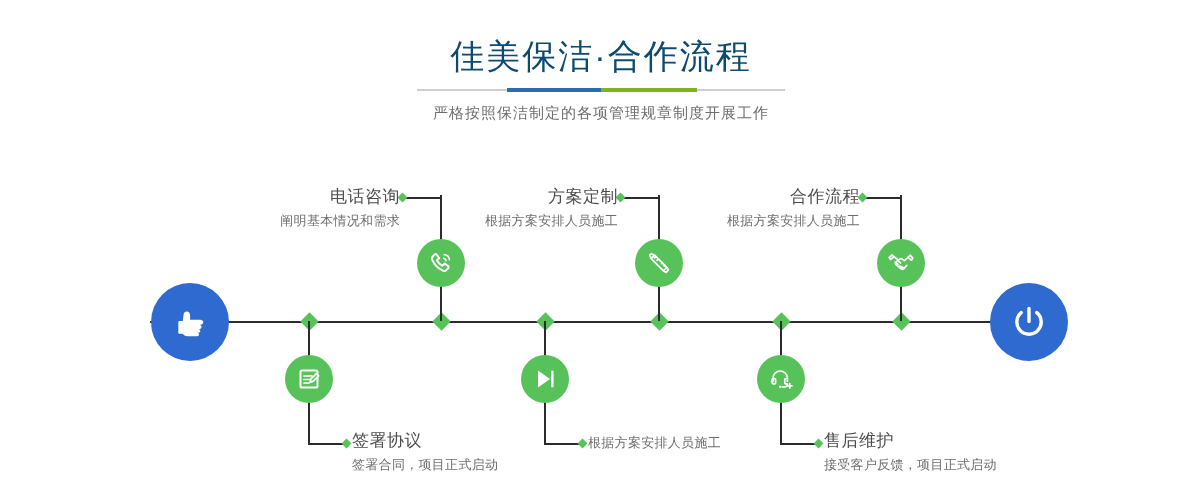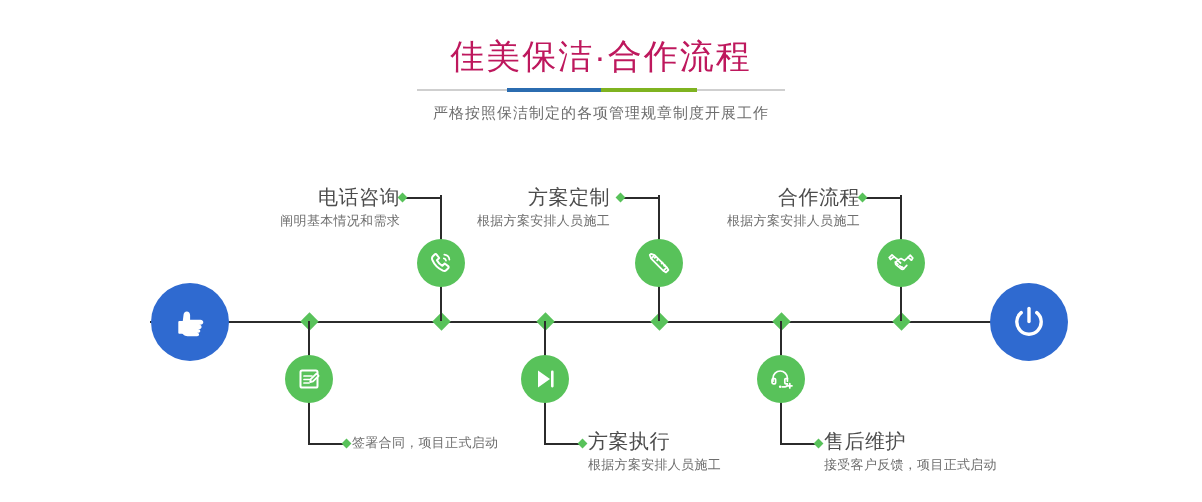--- a/index.html
+++ b/index.html
@@ -18,21 +18,21 @@
   
   .header {
     position: absolute;
     left: 0; top: 34px;
     width: 1202px;
     text-align: center;
   }
   .page-title {
     font-size: 34px;
     font-weight: normal;
-    color: #be185d;
+    color: #0c4a6e;
     letter-spacing: 2px;
     line-height: 44px;
     white-space: nowrap;
   }
   .divider {
     position: relative;
     width: 368px;
     height: 2px;
     margin: 11px auto 0 auto;
     background: #cfcfcf;
@@ -113,21 +113,21 @@
     width: 48px; height: 48px;
     border-radius: 50%;
     background: #58c25a;
     display: flex;
     align-items: center;
     justify-content: center;
   }
 
   .label-block { position: absolute; white-space: nowrap; }
   .label-block .step-title {
-    font-size: 20px;
+    font-size: 17px;
     color: #4c4c4c;
     line-height: 22px;
     letter-spacing: .5px;
   }
   .label-block .step-desc {
     font-size: 13px;
     color: #6e6e6e;
     line-height: 20px;
     margin-top: 3px;
     letter-spacing: .3px;
@@ -207,20 +207,21 @@
         <svg width="28" height="28" viewBox="0 0 28 28">
           <rect x="5.5" y="5.5" width="17" height="17" rx="1.6" fill="none" stroke="#ffffff" stroke-width="2"></rect>
           <line x1="9" y1="11" x2="17" y2="11" stroke="#ffffff" stroke-width="1.7" stroke-linecap="round"></line>
           <line x1="9" y1="14.5" x2="17" y2="14.5" stroke="#ffffff" stroke-width="1.7" stroke-linecap="round"></line>
           <line x1="9" y1="18" x2="14" y2="18" stroke="#ffffff" stroke-width="1.7" stroke-linecap="round"></line>
           <path fill="#58c25a" stroke="#ffffff" stroke-width="1.8" stroke-linejoin="round" d="M15.8 14.2 L21.4 8.6 L23.6 10.8 L18.0 16.4 L15.2 17.0 z"></path>
         </svg>
       </span>
     </div>
     <div class="label-block align-left" style="left:352px; top:430px; width:250px;">
+      <div class="step-title">签署协议</div>
       <div class="step-desc">签署合同，项目正式启动</div>
     </div>
   </div>
 
   <div class="node">
     <div class="diamond" style="left:653px;"></div>
     <div class="vline" style="left:658px; top:195px; height:126px;"></div>
     <div class="hline" style="left:622px; top:197px; width:37px;"></div>
     <div class="tip" style="left:617px; top:194px;"></div>
     <div class="circle-icon" style="left:635px; top:239px;">
@@ -231,41 +232,40 @@
             <path d="M6.2 9.6 L4.8 6.0 L6.0 4.8 L9.6 6.2"></path>
             <path d="M18.4 21.8 L21.0 23.4 L23.4 21.0 L21.8 18.4"></path>
             <line x1="11.0" y1="7.6" x2="9.2" y2="9.4"></line>
             <line x1="13.4" y1="10.0" x2="11.6" y2="11.8"></line>
             <line x1="16.2" y1="15.0" x2="18.0" y2="13.2"></line>
             <line x1="18.6" y1="17.4" x2="20.4" y2="15.6"></line>
           </g>
         </svg>
       </span>
     </div>
-    <div class="label-block align-right" style="left:384px; top:186px; width:226px;">
+    <div class="label-block align-right" style="left:392px; top:186px; width:226px;">
       <div class="step-title">方案定制</div>
       <div class="step-desc">根据方案安排人员施工</div>
     </div>
   </div>
 
   <div class="node">
     <div class="diamond" style="left:539px;"></div>
     <div class="vline" style="left:544px; top:321px; height:123px;"></div>
     <div class="hline" style="left:544px; top:443px; width:38px;"></div>
     <div class="tip" style="left:579px; top:440px;"></div>
     <div class="circle-icon" style="left:521px; top:355px;">
       <span>
         <svg width="28" height="28" viewBox="0 0 28 28">
           <path fill="#ffffff" d="M7.0 5.6 L19.0 14.0 L7.0 22.4 Z"></path>
           <rect x="20.0" y="5.6" width="2.6" height="16.8" rx="1.1" fill="#ffffff"></rect>
         </svg>
       </span>
     </div>
     <div class="label-block align-left" style="left:588px; top:430px; width:250px;">
-      <div class="step-title">方案执行</div>
       <div class="step-desc">根据方案安排人员施工</div>
     </div>
   </div>
 
   <div class="node">
     <div class="diamond" style="left:895px;"></div>
     <div class="vline" style="left:900px; top:195px; height:126px;"></div>
     <div class="hline" style="left:864px; top:197px; width:37px;"></div>
     <div class="tip" style="left:859px; top:194px;"></div>
     <div class="circle-icon" style="left:877px; top:239px;">

